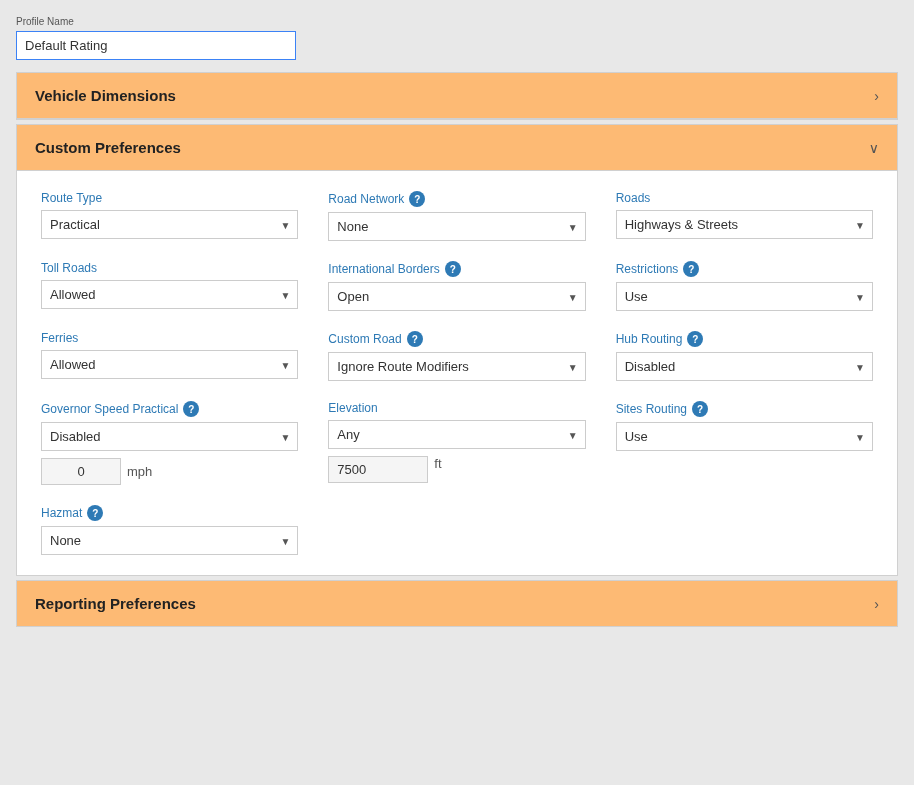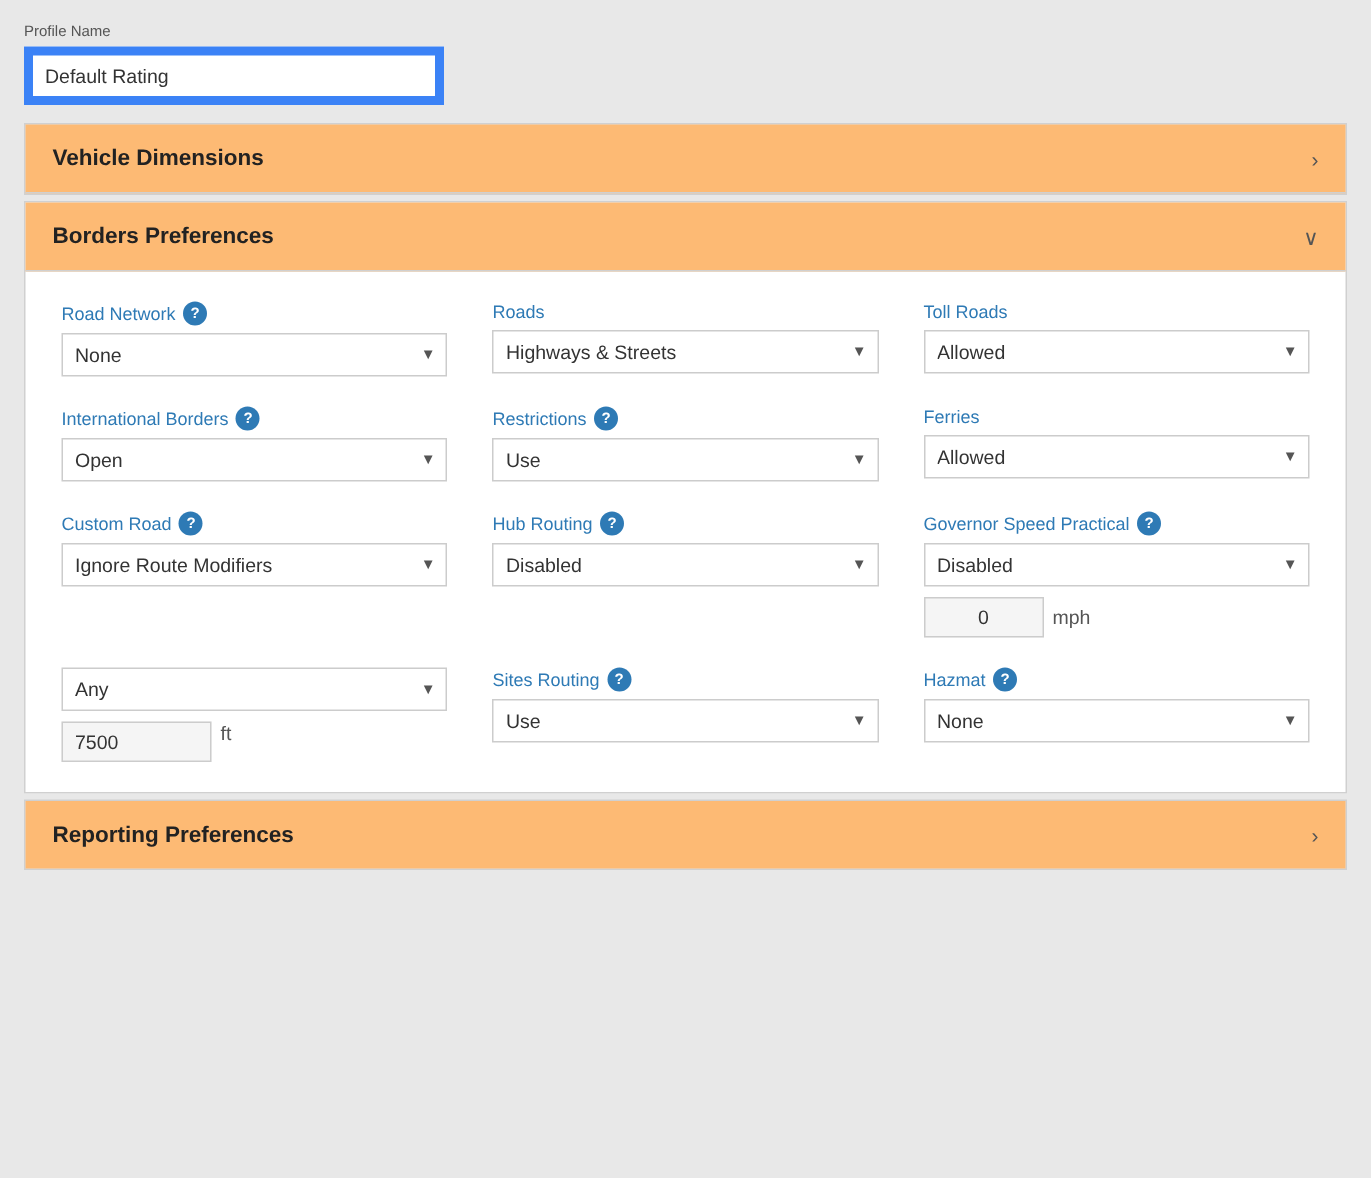--- a/index.html
+++ b/index.html
@@ -18,21 +18,21 @@
       margin-bottom: 12px;
     }
     .field-label {
       font-size: 10px;
       color: #555;
       margin-bottom: 4px;
     }
     .text-input {
       width: 280px;
       padding: 6px 8px;
-      border: 6px solid #3b82f6;
+      border: 1px solid #3b82f6;
       background: #fff;
       font-size: 13px;
       color: #333;
       outline: none;
     }
     .panel {
       background: #fff;
       border: 1px solid #d0d0d0;
       margin-bottom: 4px;
     }
@@ -165,26 +165,36 @@
 
   <div class="panel collapsed-panel">
     <div class="panel-header">
       <span class="panel-header-title">Vehicle Dimensions</span>
       <span class="chevron-icon">›</span>
     </div>
   </div>
 
   <div class="panel">
     <div class="panel-header">
-      <span class="panel-header-title">Borders Preferences</span>
+      <span class="panel-header-title">Custom Preferences</span>
       <span class="chevron-icon">∨</span>
     </div>
     <div class="panel-body">
       <div class="form-grid">
 
+        <div class="form-field">
+          <label class="form-field-label">Route Type</label>
+          <div class="select-wrapper">
+            <select>
+              <option>Practical</option>
+              <option>Shortest</option>
+              <option>Fastest</option>
+            </select>
+          </div>
+        </div>
 
         <div class="form-field">
           <label class="form-field-label">
             <span>Road Network</span>
             <span class="help-icon">?</span>
           </label>
           <div class="select-wrapper">
             <select>
               <option>None</option>
               <option>Local</option>
@@ -289,20 +299,21 @@
               <option>Enabled</option>
             </select>
           </div>
           <div class="speed-subfield">
             <input type="text" class="speed-input" value="0" style="">
             <span class="unit-label">mph</span>
           </div>
         </div>
 
         <div class="form-field">
+          <label class="form-field-label">Elevation</label>
           <div class="select-wrapper">
             <select>
               <option>Any</option>
               <option>Below</option>
               <option>Above</option>
             </select>
           </div>
           <div class="elevation-subfield">
             <input type="text" class="elevation-input" value="7500" style="">
             <span class="unit-label">ft</span>

